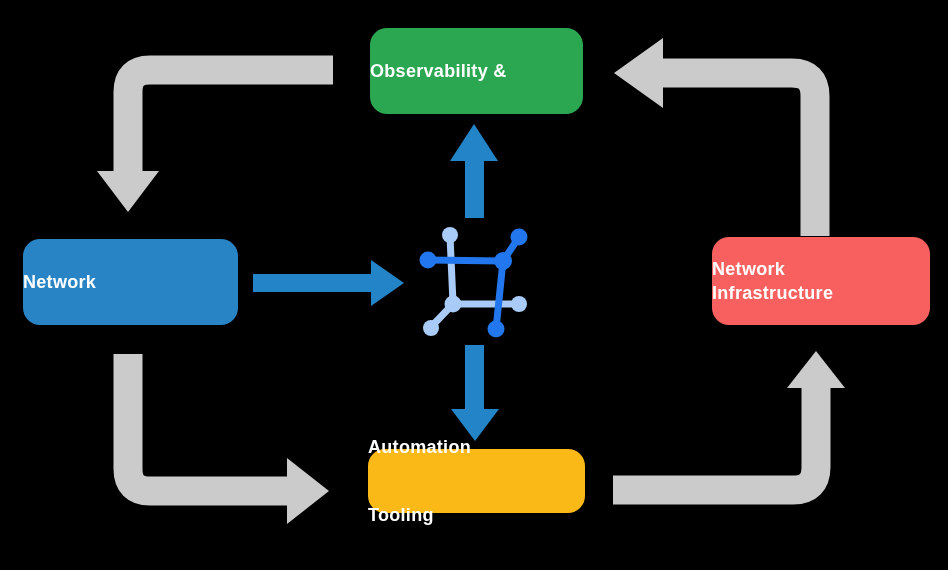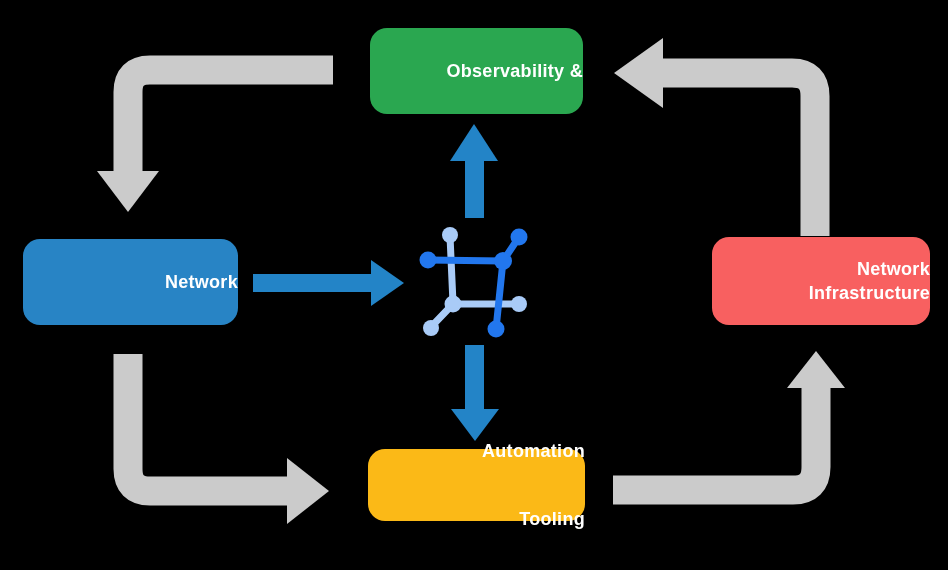--- a/index.html
+++ b/index.html
@@ -20,35 +20,35 @@
   .layer {
     position: absolute;
     left: 0; top: 0;
     width: 948px;
     height: 570px;
   }
   .node {
     position: absolute;
     display: flex;
     flex-direction: column;
-    align-items: flex-end;
+    align-items: flex-start;
     justify-content: center;
     border-radius: 17px;
     color: #ffffff;
     font-size: 18px;
     font-weight: 700;
     line-height: 24px;
     letter-spacing: 0.3px;
     text-align: center;
   }
   .node span { display: block; }
   .node-green  { left: 370px; top: 28px;  width: 213px; height: 86px; background: #2aa750; }
   .node-blue   { left: 23px;  top: 239px; width: 215px; height: 86px; background: #2884c5; }
   .node-red    { left: 712px; top: 237px; width: 218px; height: 88px; background: #f86060; }
-  .node-yellow { left: 368px; top: 449px; width: 217px; height: 72px; background: #fbb917; gap: 44px; }
+  .node-yellow { left: 368px; top: 449px; width: 217px; height: 64px; background: #fbb917; gap: 44px; }
 </style>
 </head>
 <body>
 
 <div class="canvas">
 
   <svg class="layer" viewBox="0 0 948 570" xmlns="http://www.w3.org/2000/svg">
 
     <g>
       <path d="M 333 70 L 150 70 Q 128 70 128 92 L 128 172" fill="none" stroke="#cbcbcb" stroke-width="29"></path>

